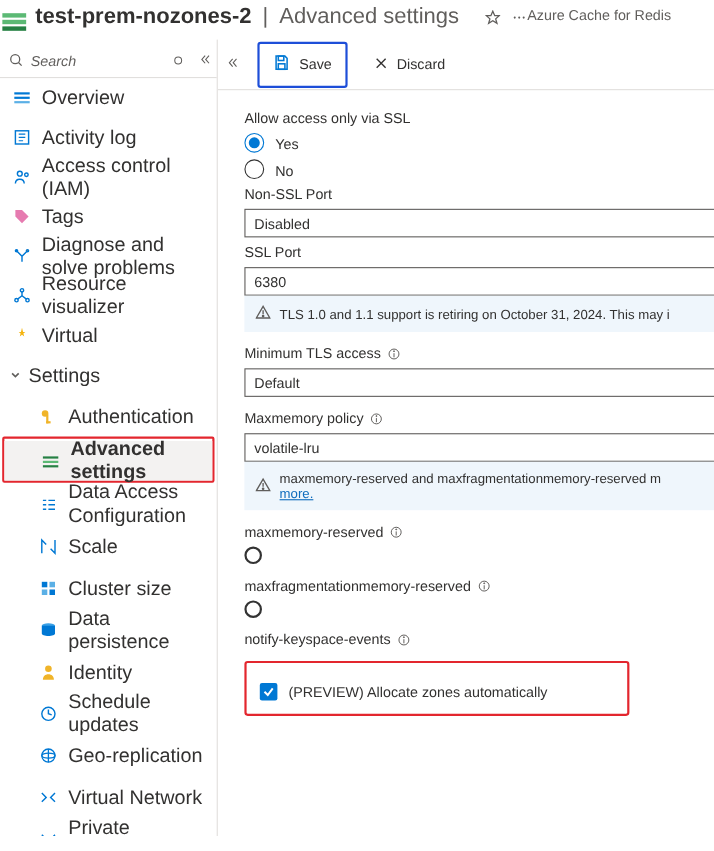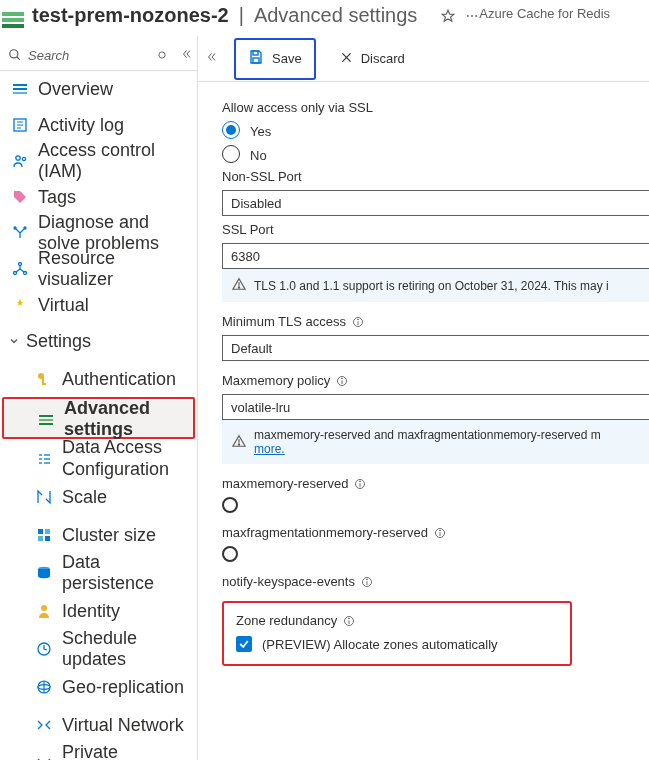--- a/index.html
+++ b/index.html
@@ -606,30 +606,20 @@
         <span class="info-ic">
             <svg width="12" height="12" viewBox="0 0 16 16" fill="none" stroke="#605e5c" stroke-width="1.2">
               <circle cx="8" cy="8" r="6"></circle>
               <line x1="8" y1="7" x2="8" y2="12"></line>
               <circle cx="8" cy="4.6" r="0.6" fill="#605e5c"></circle>
             </svg>
           </span>
       </div>
 
       <div class="zone-box">
-        <div class="row-label" style="margin:0;">
-          <span>Zone redundancy</span>
-          <span class="info-ic">
-              <svg width="12" height="12" viewBox="0 0 16 16" fill="none" stroke="#605e5c" stroke-width="1.2">
-                <circle cx="8" cy="8" r="6"></circle>
-                <line x1="8" y1="7" x2="8" y2="12"></line>
-                <circle cx="8" cy="4.6" r="0.6" fill="#605e5c"></circle>
-              </svg>
-            </span>
-        </div>
         <div class="chk-row">
           <span class="chk">
             <svg width="12" height="12" viewBox="0 0 16 16" fill="none" stroke="#fff" stroke-width="2.4">
                 <polyline points="3,8 7,12 13,4"></polyline>
               </svg>
           </span>
           <span>(PREVIEW) Allocate zones automatically</span>
         </div>
       </div>
 

